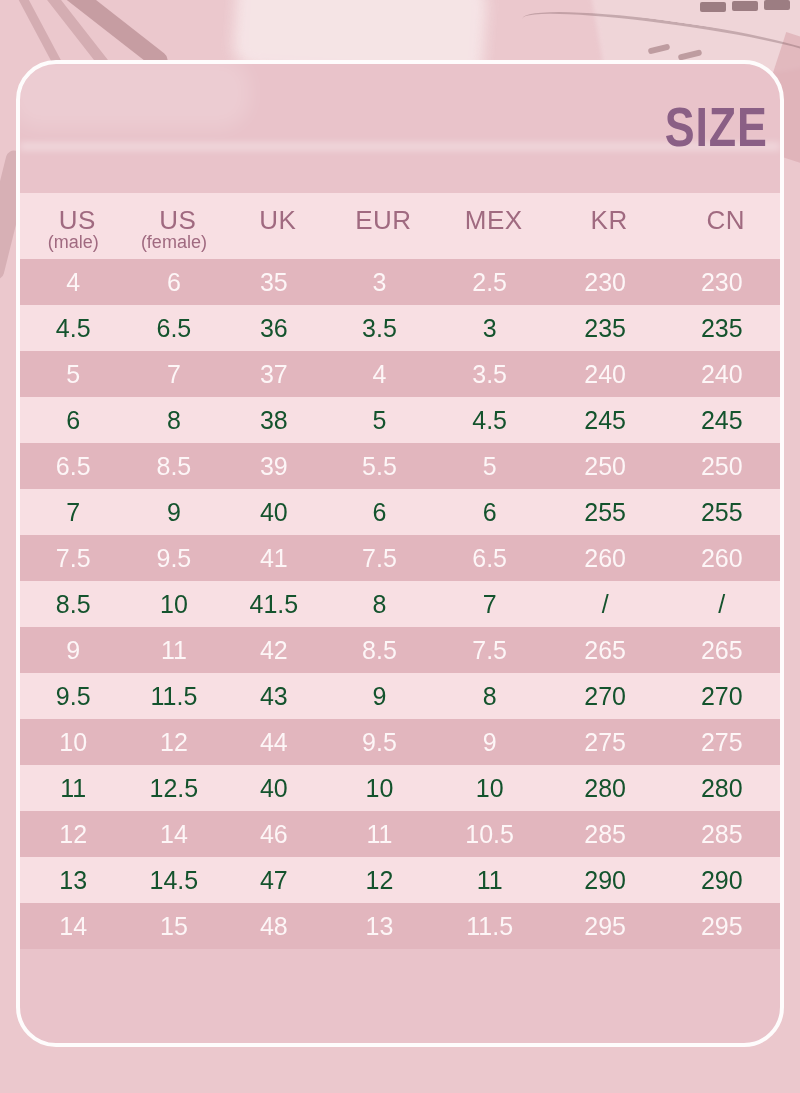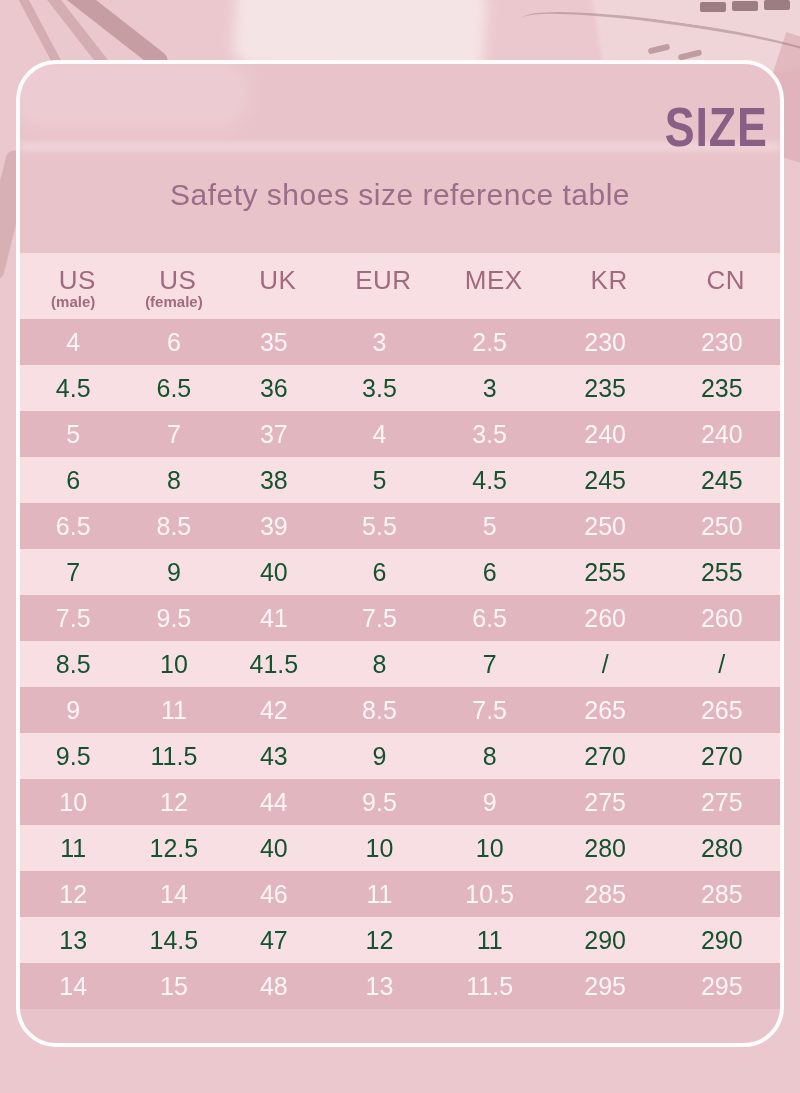--- a/index.html
+++ b/index.html
@@ -44,21 +44,21 @@
   
   .size-table{margin-top:42px;width:100%;}
   .thead,.trow{
     display:grid;
     grid-template-columns:14% 12.5% 13.8% 14% 15% 15.4% 15.3%;
     text-align:center;
   }
   .thead{height:66px;background:#f8dfe3;color:#a06a80;}
   .th{padding-top:13px;}
   .th .label{font-size:26px;font-weight:400;line-height:28px;letter-spacing:.5px;padding-left:8px;}
-  .th .sub{font-size:15px;font-weight:700;line-height:16px;}
+  .th .sub{font-size:18px;font-weight:400;line-height:16px;}
   .trow{height:46px;align-items:center;font-size:25px;font-weight:400;}
   .trow.dark{background:#e2b6be;color:#fdf6f7;}
   .trow.light{background:#f8dfe3;color:#14532d;}
 </style>
 </head>
 <body>
 
 <div class="photo">
   <div class="stem1"></div>
   <div class="stem2"></div>
@@ -76,21 +76,20 @@
   <div class="dash d3"></div>
   <div class="dash d4"></div>
   <div class="dash d5"></div>
 </div>
 
 <div class="card">
   <div class="ghost-shape"></div>
   <div class="ghost-band"></div>
 
   <h1 class="page-title"><span>SIZE</span></h1>
-  <h2 class="page-subtitle">Safety shoes size reference table</h2>
 
   <div class="size-table">
     <div class="thead" id="table-head">
         <div class="th">
           <div class="label">US</div>
           <div class="sub">(male)</div>
         </div>
         <div class="th">
           <div class="label">US</div>
           <div class="sub">(female)</div>

